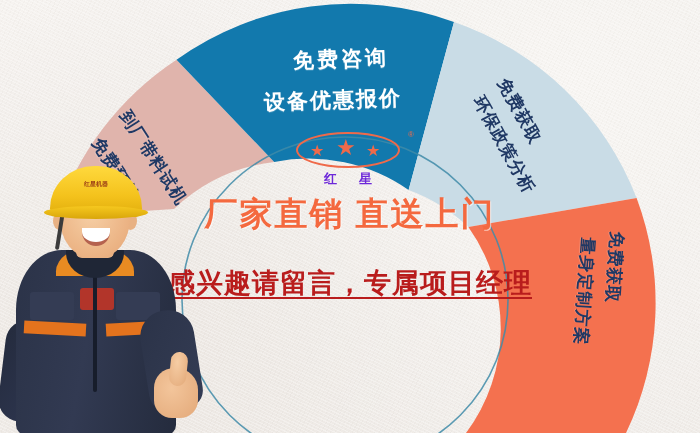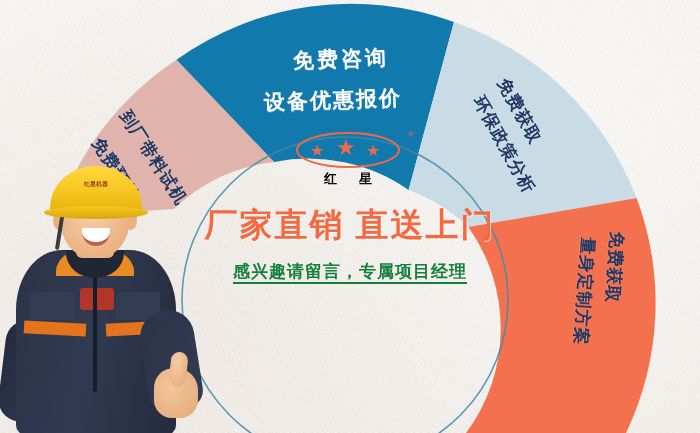--- a/index.html
+++ b/index.html
@@ -57,34 +57,34 @@
     position:absolute;top:9px;color:#ef6a4a;font-size:20px;line-height:20px;
   }
   .logo-star.s1{left:22px;font-size:16px;top:11px;}
   .logo-star.s2{left:48px;font-size:22px;top:8px;}
   .logo-star.s3{left:78px;font-size:16px;top:11px;}
   #logo-reg{
     position:absolute;right:-2px;top:0px;color:#ef6a4a;font-size:8px;
   }
   #logo-zh{
     position:absolute;left:8px;top:40px;width:104px;
-    color:#000000;font-size:13px;letter-spacing:22px;
+    color:#6d28d9;font-size:13px;letter-spacing:22px;
     text-indent:22px;font-weight:600;
   }
   #headline{
-    margin-top:11px;
+    margin-top:0;
     color:#f4693f;
     font-size:33px;font-weight:900;letter-spacing:2px;
     white-space:nowrap;
     text-shadow:1px 1px 0 rgba(255,255,255,.6);
   }
   .subline{
-    color:#15803d;
-    font-size:17px;font-weight:600;letter-spacing:1px;
-    margin-top:12px;white-space:nowrap;
+    color:#b91c1c;
+    font-size:27px;font-weight:600;letter-spacing:1px;
+    margin-top:28px;white-space:nowrap;
     text-decoration:underline;
     text-underline-offset:5px;
     text-decoration-thickness:1.5px;
   }
   
   #worker{
     position:absolute;left:-6px;top:170px;width:215px;height:263px;
   }
   .w{position:absolute;}
   #w-body{

